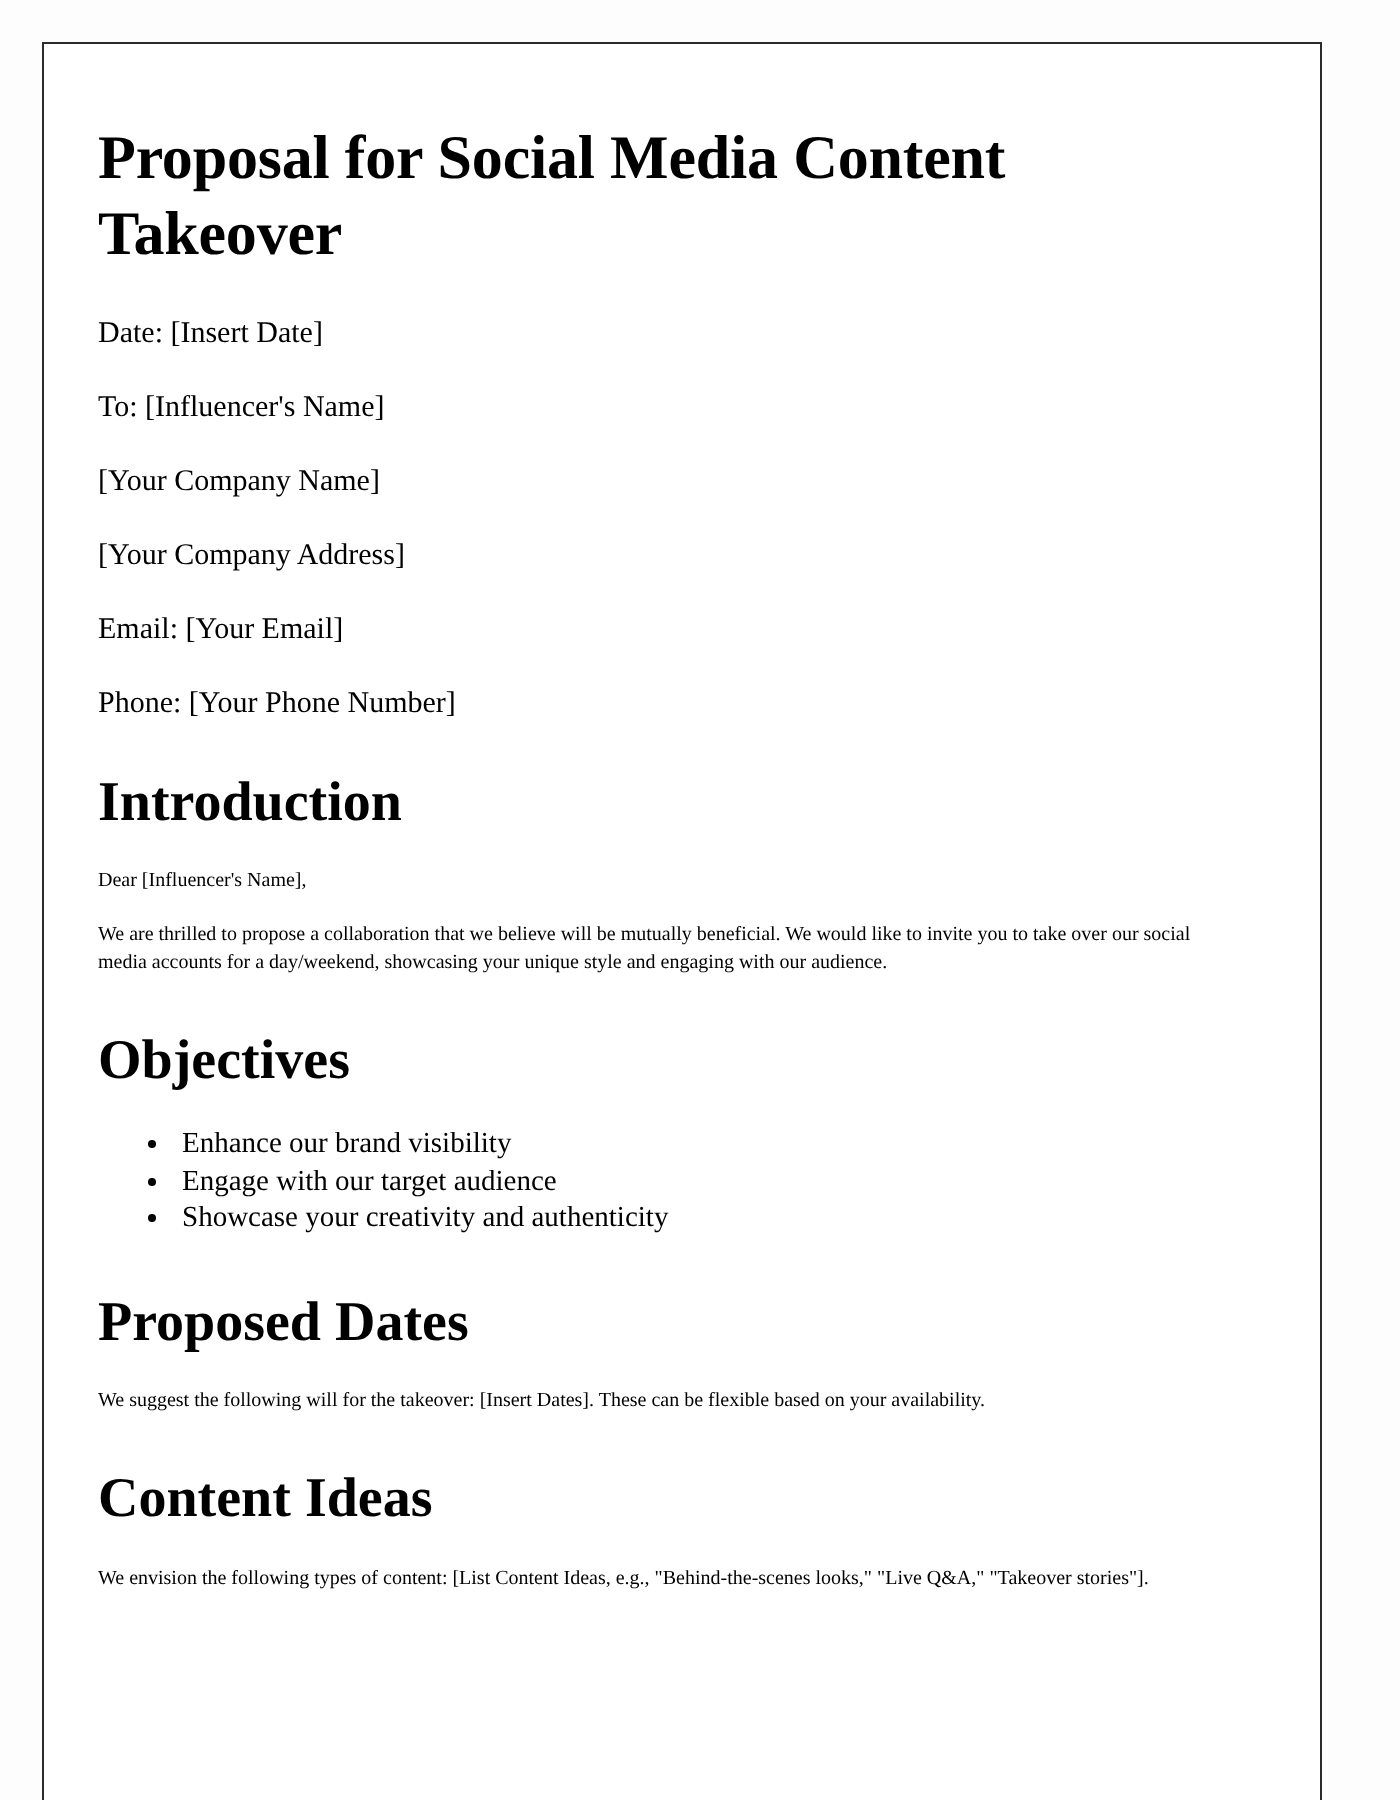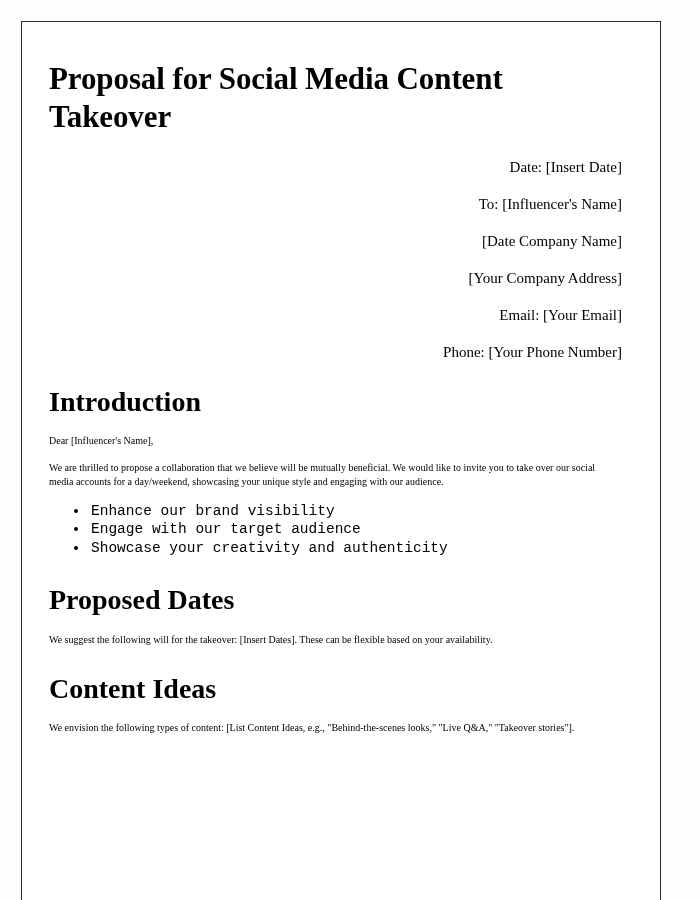--- a/index.html
+++ b/index.html
@@ -33,69 +33,68 @@
     font-size: 31px;
     font-weight: bold;
     line-height: 1.22;
     margin: 16px 0 22px 0;
     letter-spacing: -0.1px;
   }
   .meta-line {
     font-size: 15px;
     line-height: 1.2;
     margin: 0 0 19px 0;
-    text-align: right;
   }
   .section-heading {
     font-size: 28px;
     font-weight: bold;
     line-height: 1.2;
     margin: 26px 0 16px 0;
   }
   .section-heading.first {
     margin-top: 24px;
   }
   .body-text {
     font-size: 10px;
     line-height: 1.32;
     margin: 0 0 14px 0;
     max-width: 578px;
   }
   ul.bullet-list {
     margin: 0 0 8px 0;
     padding-left: 40px;
     list-style-type: disc;
-    font-family: Liberation Mono, monospace;
   }
   ul.bullet-list li {
     font-size: 14.5px;
     line-height: 1.27;
     margin: 0;
     padding-left: 2px;
   }
 </style>
 </head>
 <body>
 
 <div class="page">
   <div class="page-inner">
 
     <h1 class="doc-title">Proposal for Social Media Content Takeover</h1>
 
     <p class="meta-line">Date: [Insert Date]</p>
     <p class="meta-line">To: [Influencer's Name]</p>
-    <p class="meta-line">[Date Company Name]</p>
+    <p class="meta-line">[Your Company Name]</p>
     <p class="meta-line">[Your Company Address]</p>
     <p class="meta-line">Email: [Your Email]</p>
     <p class="meta-line">Phone: [Your Phone Number]</p>
 
     <h2 class="section-heading first">Introduction</h2>
     <p class="body-text">Dear [Influencer's Name],</p>
     <p class="body-text">We are thrilled to propose a collaboration that we believe will be mutually beneficial. We would like to invite you to take over our social media accounts for a day/weekend, showcasing your unique style and engaging with our audience.</p>
 
+    <h2 class="section-heading">Objectives</h2>
     <ul class="bullet-list">
       <li>Enhance our brand visibility</li>
       <li>Engage with our target audience</li>
       <li>Showcase your creativity and authenticity</li>
     </ul>
 
     <h2 class="section-heading">Proposed Dates</h2>
     <p class="body-text">We suggest the following will for the takeover: [Insert Dates]. These can be flexible based on your availability.</p>
 
     <h2 class="section-heading">Content Ideas</h2>

